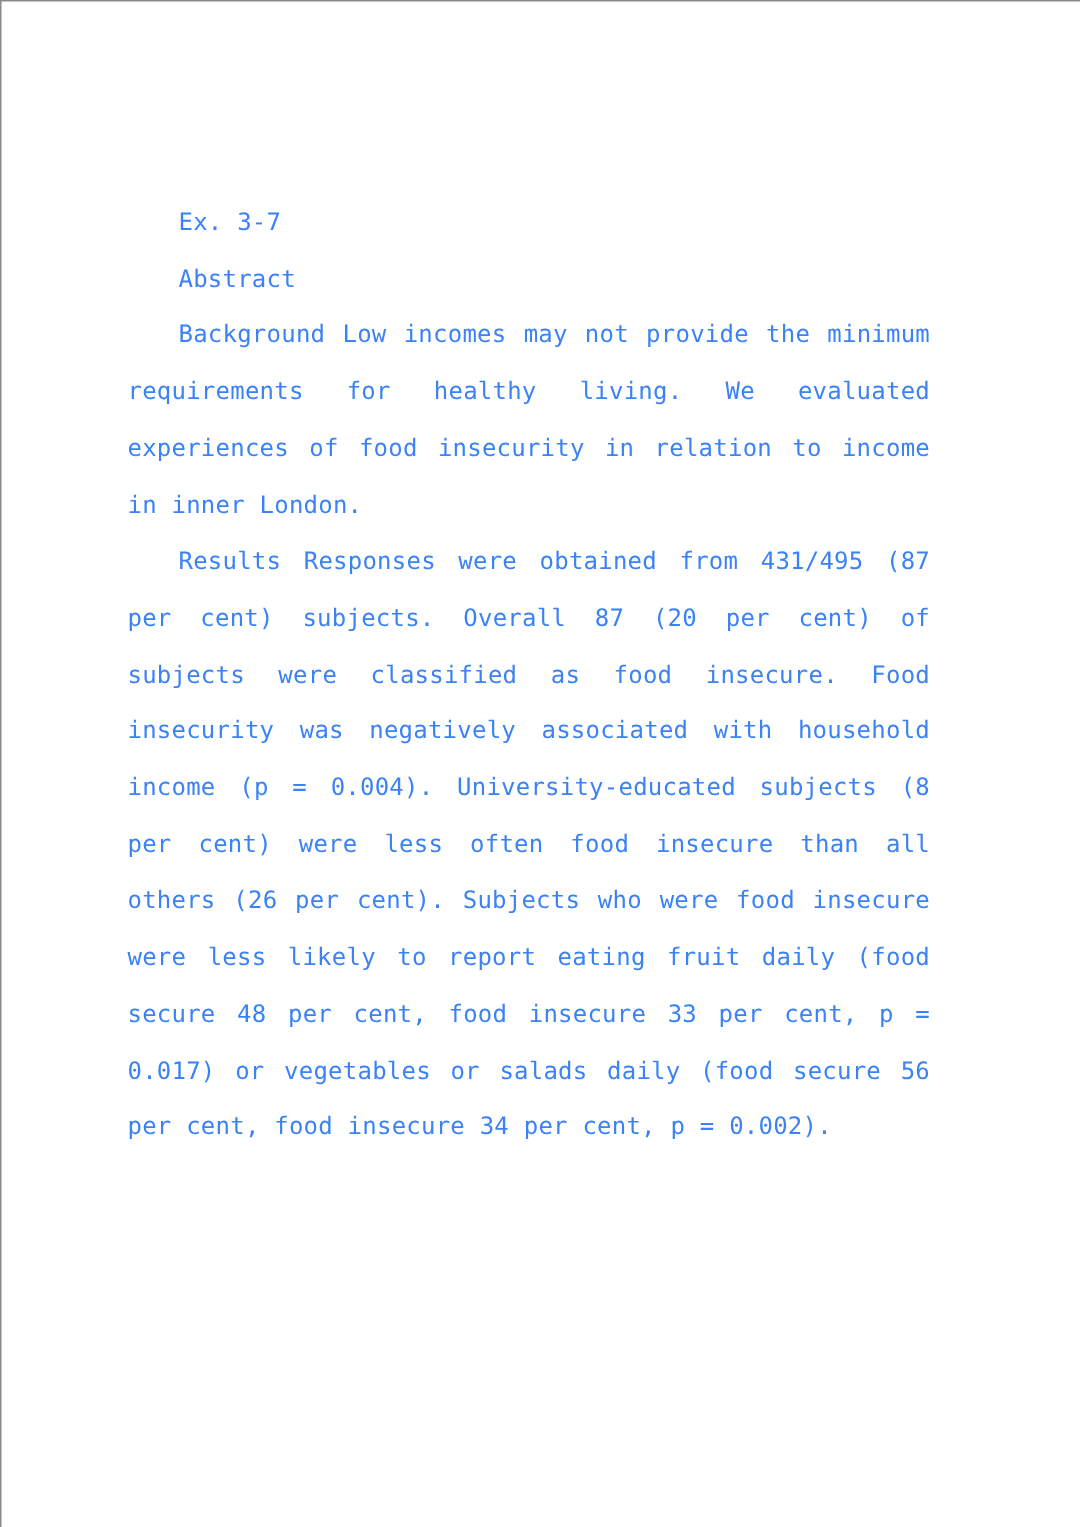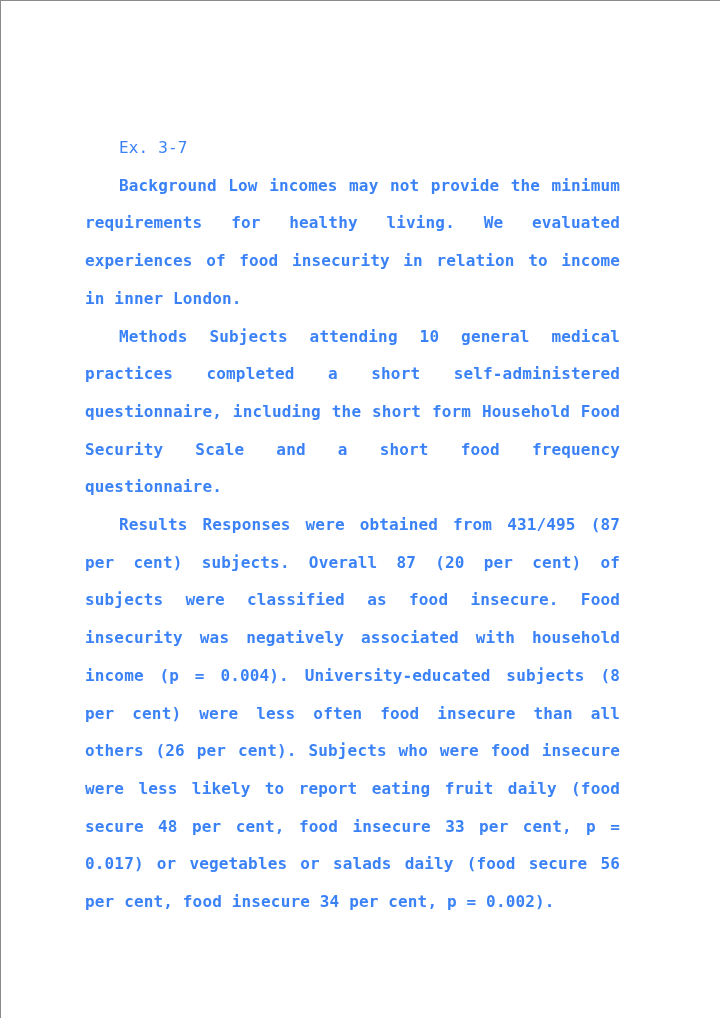--- a/index.html
+++ b/index.html
@@ -32,30 +32,29 @@
     font-size: 16px;
     line-height: 37.7px;
     color: #3b82f6;
     letter-spacing: 0.15px;
   }
   .para {
     margin: 0;
     text-indent: 34px;
     text-align: justify;
     text-align-last: left;
-    font-weight: bold;
   }
   .heading {
     margin: 0;
     text-indent: 34px;
   }
 </style>
 </head>
 <body>
 
 <div class="page">
   <div class="content">
     <p class="heading">Ex. 3-7</p>
+    <p class="heading">Abstract</p>
     <p class="para">Background Low incomes may not provide the minimum requirements for healthy living. We evaluated experiences of food insecurity in relation to income in inner London.</p>
-    <p class="para">Methods Subjects attending 10 general medical practices completed a short self-administered questionnaire, including the short form Household Food Security Scale and a short food frequency questionnaire.</p>
     <p class="para">Results Responses were obtained from 431/495 (87 per cent) subjects. Overall 87 (20 per cent) of subjects were classified as food insecure. Food insecurity was negatively associated with household income (p = 0.004). University-educated subjects (8 per cent) were less often food insecure than all others (26 per cent). Subjects who were food insecure were less likely to report eating fruit daily (food secure 48 per cent, food insecure 33 per cent, p = 0.017) or vegetables or salads daily (food secure 56 per cent, food insecure 34 per cent, p = 0.002).</p>
   </div>
 </div>
 
 </body></html>

